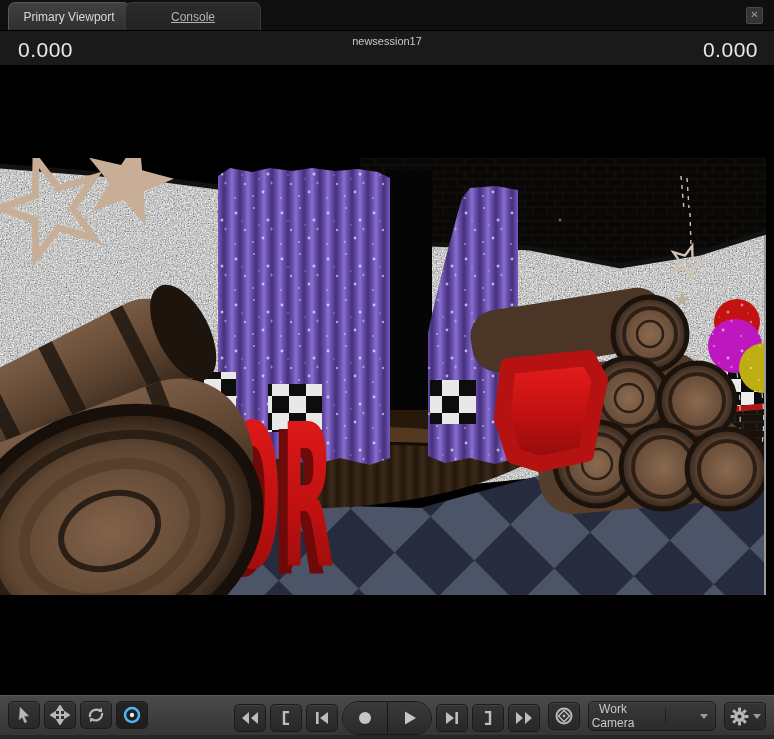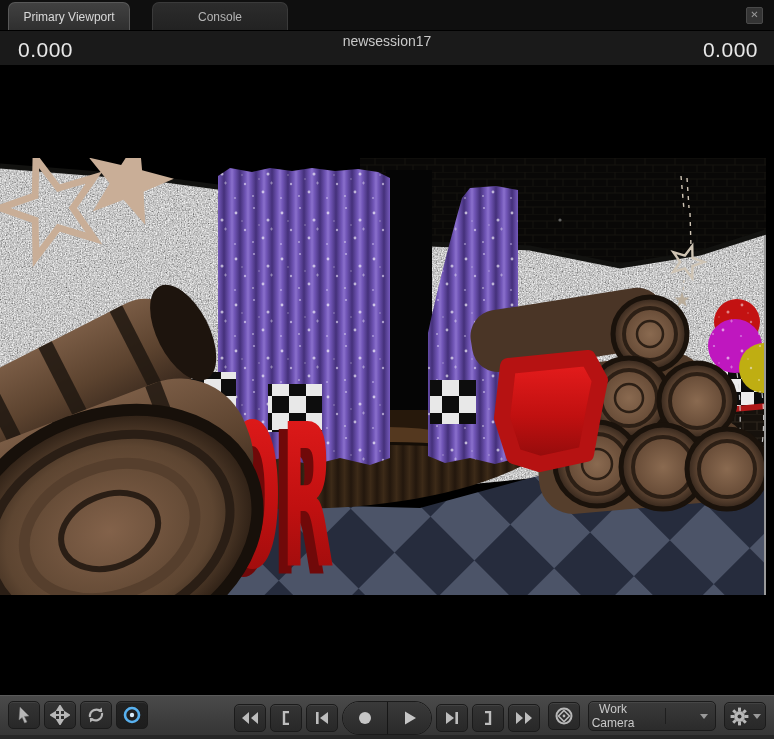--- a/index.html
+++ b/index.html
@@ -5,34 +5,34 @@
   html,body{margin:0;padding:0;background:#000;}
   .app{position:relative;width:774px;height:739px;overflow:hidden;background:#000;
        font-family:"Liberation Sans",sans-serif;-webkit-font-smoothing:antialiased;}
 
   
   .tabbar{position:absolute;left:0;top:0;width:774px;height:30px;background:#0f0f0f;}
   .tab{position:absolute;bottom:0;height:27px;border-radius:7px 7px 0 0;
        display:flex;align-items:center;justify-content:center;font-size:12px;cursor:default;}
   .tab-active{left:8px;width:120px;background:linear-gradient(#414141,#2f2f2f);
        border:1px solid #585858;border-bottom:none;color:#d9d9d9;}
-  .tab-idle{left:152px;width:134px;background:linear-gradient(#2c2c2c,#222);
-       border:1px solid #3a3a3a;border-bottom:none;color:#b5b5b5;}
+  .tab-idle{left:125px;width:134px;background:linear-gradient(#2c2c2c,#222);
+       border:1px solid #3a3a3a;border-bottom:none;color:#b5b5b5;text-decoration:underline;}
   .closebox{position:absolute;right:11px;top:7px;width:15px;height:15px;background:#343434;
        border:1px solid #4a4a4a;border-radius:2px;color:#9a9a9a;font-size:10px;line-height:13px;
        text-align:center;}
 
   
   .header{position:absolute;left:0;top:30px;width:774px;height:35px;background:#1a1a1a;
        border-top:1px solid #000;box-sizing:border-box;}
   .hval{position:absolute;top:7px;font-size:21px;color:#e8e8e8;letter-spacing:.5px;}
   .hval-left{left:18px;}
   .hval-right{right:16px;}
   .hcenter{position:absolute;left:0;top:3px;width:774px;text-align:center;color:#c9c9c9;
-       font-size:14px;line-height:15px;}
+       font-size:11px;line-height:15px;}
 
   
   .viewport{position:absolute;left:0;top:68px;width:774px;height:627px;background:#000;overflow:hidden;}
   .scene-svg{position:absolute;left:0;top:90px;}
 
   
   .toolbar{position:absolute;left:0;top:695px;width:774px;height:40px;
        background:linear-gradient(#4a4a4a,#353535);border-top:1px solid #5a5a5a;box-sizing:border-box;}
   .bottomstrip{position:absolute;left:0;top:735px;width:774px;height:4px;background:#262626;}
   .tgroup{position:absolute;top:5px;display:flex;gap:4px;align-items:center;}

